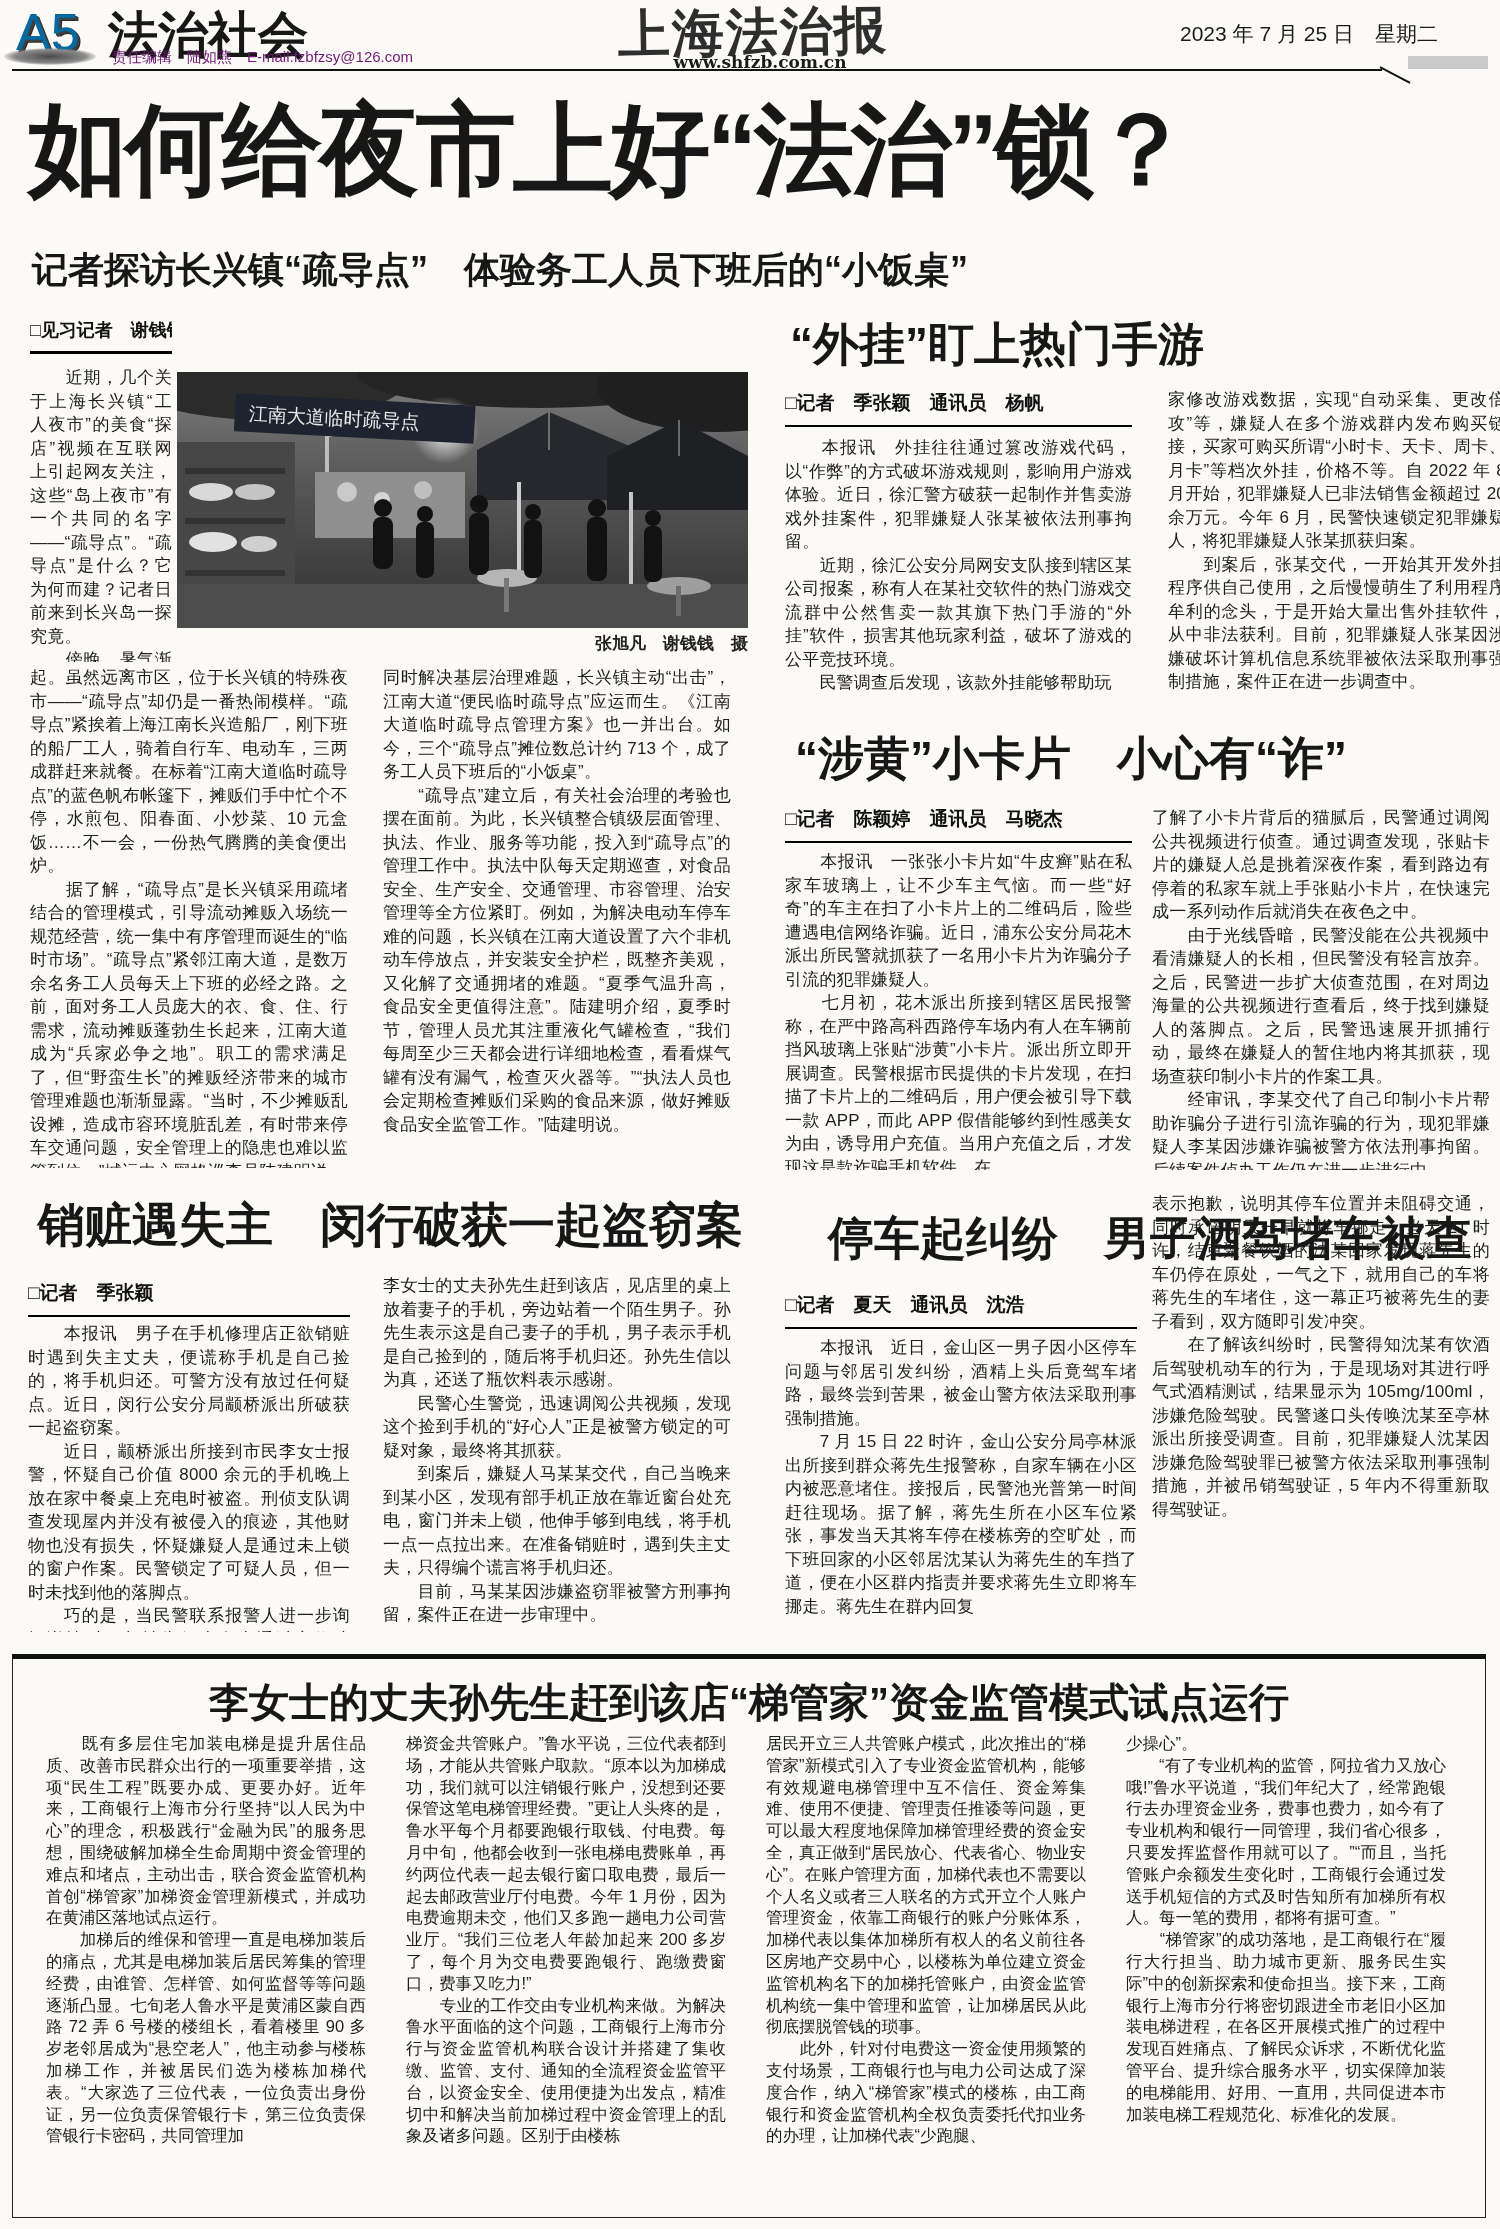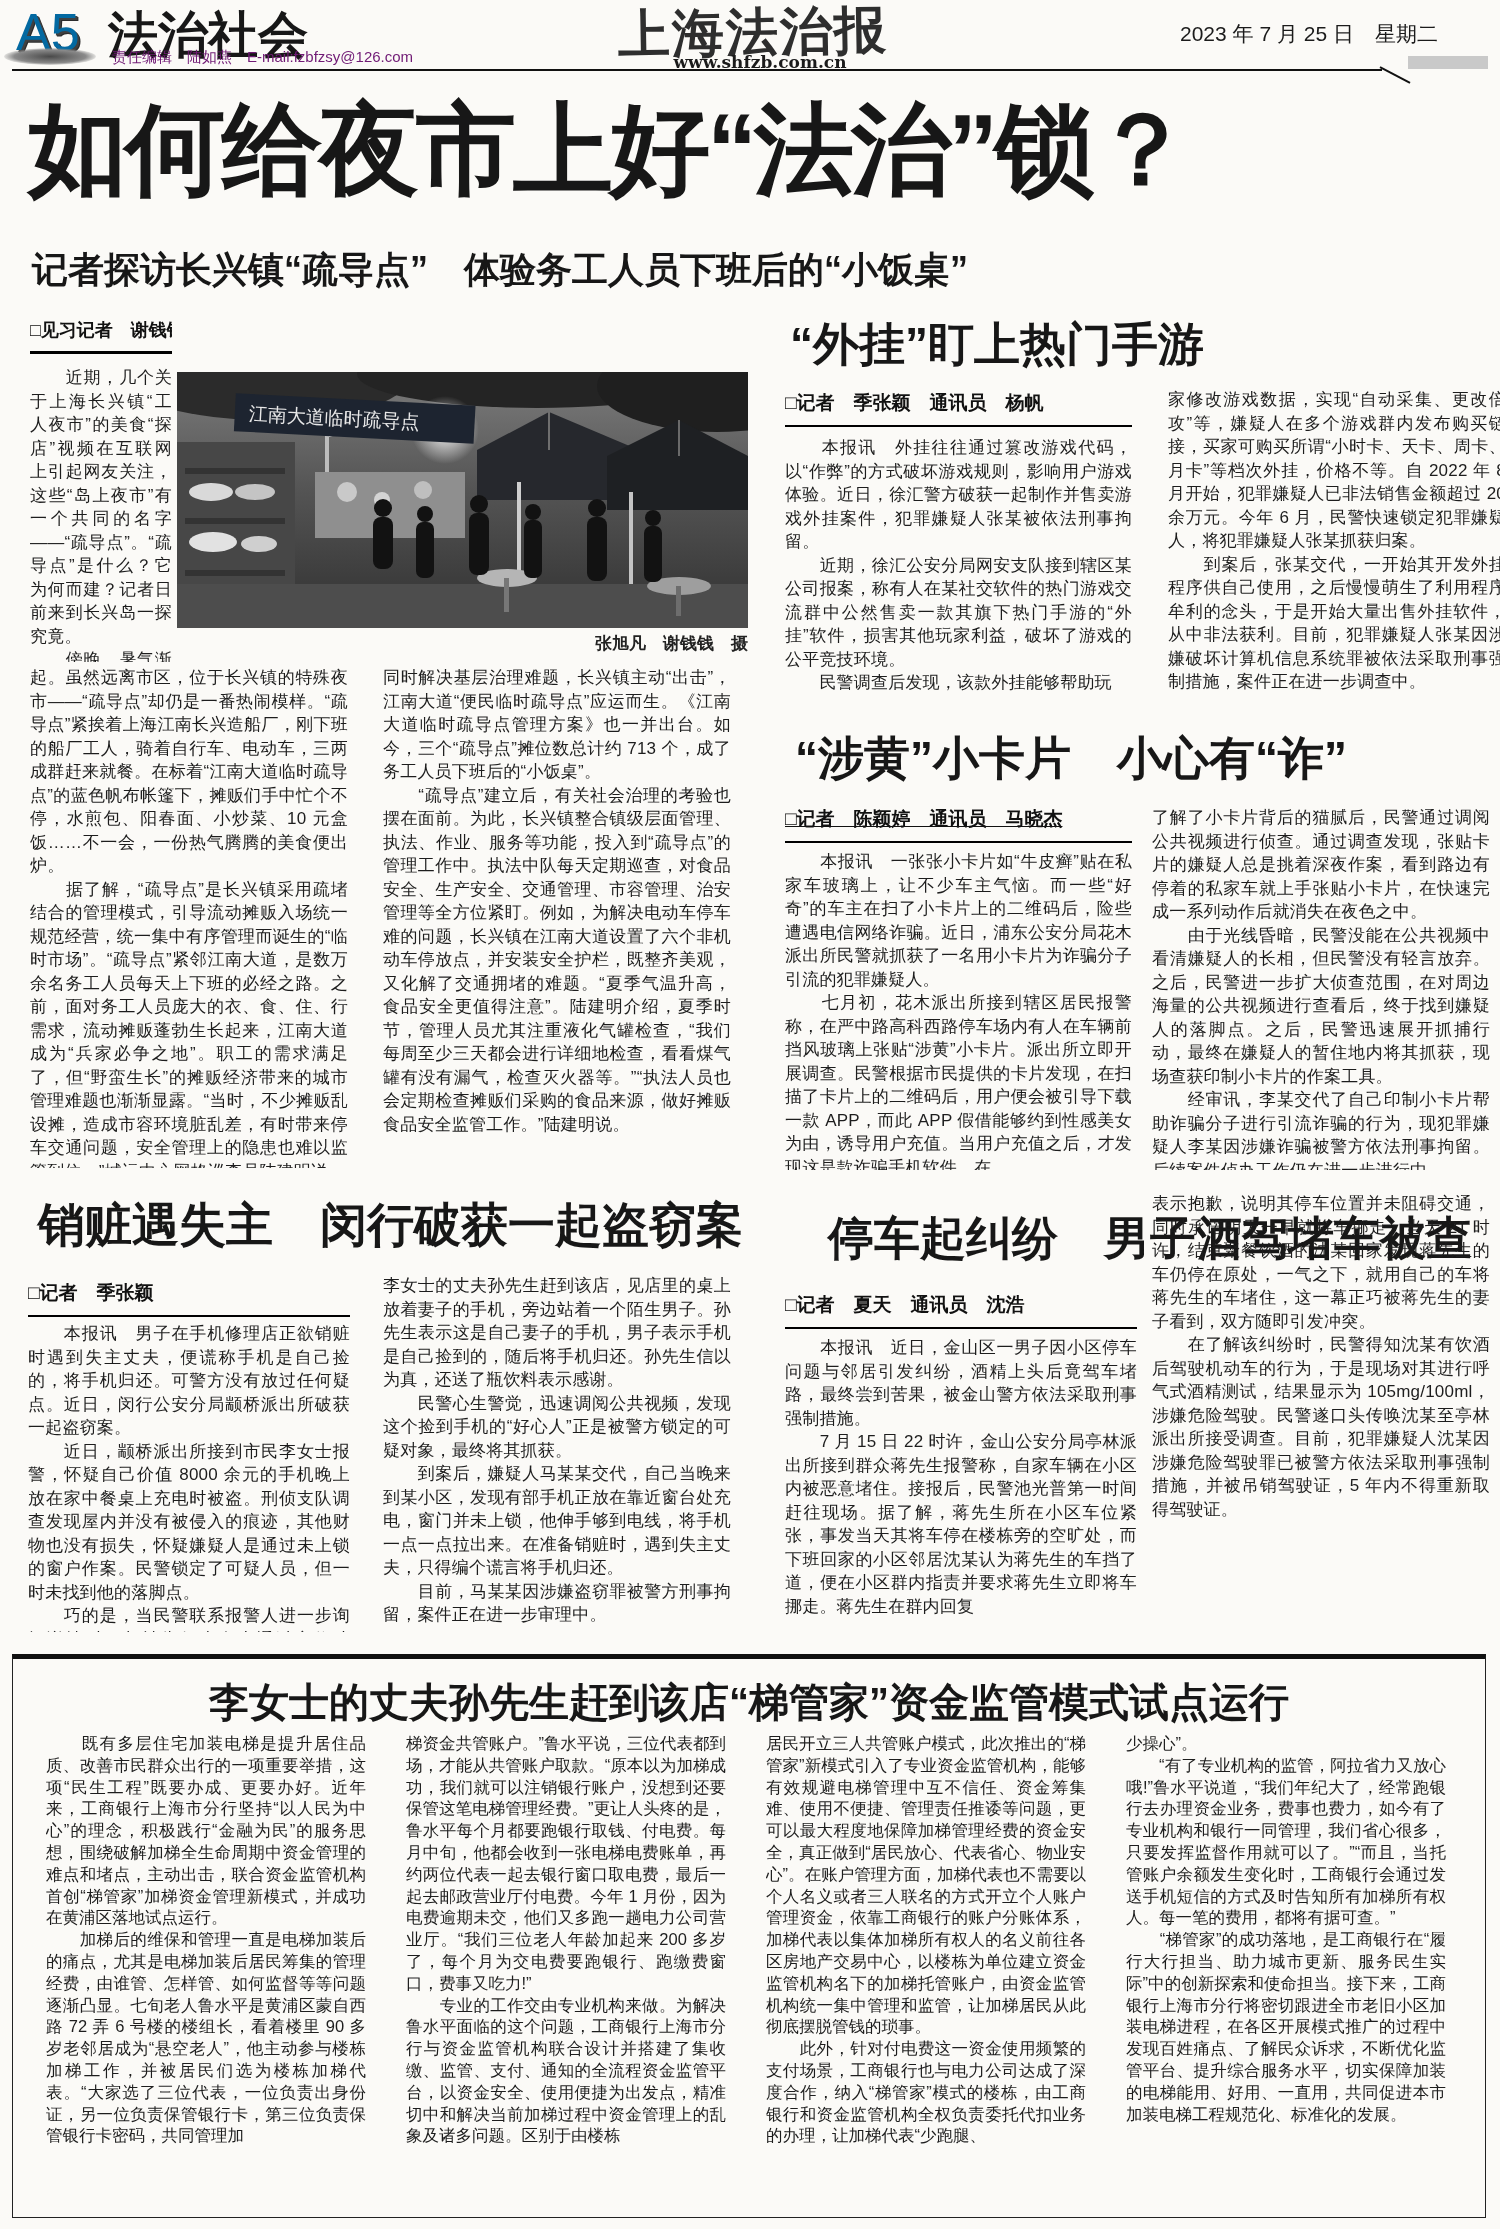--- a/index.html
+++ b/index.html
@@ -135,21 +135,21 @@
 
   <div class="abs headline2" style="left:790px;top:314px;width:520px;font-size:46px;">“外挂”盯上热门手游</div>
   <div class="abs byline" style="left:785px;top:390px;width:347px;border-bottom-width:2.5px;">□记者　季张颖　通讯员　杨帆</div>
   <div class="abs body-text" style="left:785px;top:436px;width:347px;height:288px;">　　本报讯　外挂往往通过篡改游戏代码，以“作弊”的方式破坏游戏规则，影响用户游戏体验。近日，徐汇警方破获一起制作并售卖游戏外挂案件，犯罪嫌疑人张某被依法刑事拘留。
 　　近期，徐汇公安分局网安支队接到辖区某公司报案，称有人在某社交软件的热门游戏交流群中公然售卖一款其旗下热门手游的“外挂”软件，损害其他玩家利益，破坏了游戏的公平竞技环境。
 　　民警调查后发现，该款外挂能够帮助玩</div>
   <div class="abs body-text" style="left:1152px;top:388px;width:338px;height:336px;margin-left:16px;">家修改游戏数据，实现“自动采集、更改倍攻”等，嫌疑人在多个游戏群内发布购买链接，买家可购买所谓“小时卡、天卡、周卡、月卡”等档次外挂，价格不等。自 2022 年 8 月开始，犯罪嫌疑人已非法销售金额超过 20 余万元。今年 6 月，民警快速锁定犯罪嫌疑人，将犯罪嫌疑人张某抓获归案。
 　　到案后，张某交代，一开始其开发外挂程序供自己使用，之后慢慢萌生了利用程序牟利的念头，于是开始大量出售外挂软件，从中非法获利。目前，犯罪嫌疑人张某因涉嫌破坏计算机信息系统罪被依法采取刑事强制措施，案件正在进一步调查中。</div>
 
   <div class="abs headline2" style="left:795px;top:728px;width:580px;font-size:46px;">“涉黄”小卡片　小心有“诈”</div>
-  <div class="abs byline" style="left:785px;top:806px;width:347px;border-bottom-width:2.5px;text-decoration:underline;">□记者　陈颖婷　通讯员　马晓杰</div>
+  <div class="abs byline" style="left:785px;top:806px;width:347px;border-bottom-width:2.5px;">□记者　陈颖婷　通讯员　马晓杰</div>
   <div class="abs body-text" style="left:785px;top:850px;width:347px;height:320px;">　　本报讯　一张张小卡片如“牛皮癣”贴在私家车玻璃上，让不少车主气恼。而一些“好奇”的车主在扫了小卡片上的二维码后，险些遭遇电信网络诈骗。近日，浦东公安分局花木派出所民警就抓获了一名用小卡片为诈骗分子引流的犯罪嫌疑人。
 　　七月初，花木派出所接到辖区居民报警称，在严中路高科西路停车场内有人在车辆前挡风玻璃上张贴“涉黄”小卡片。派出所立即开展调查。民警根据市民提供的卡片发现，在扫描了卡片上的二维码后，用户便会被引导下载一款 APP，而此 APP 假借能够约到性感美女为由，诱导用户充值。当用户充值之后，才发现这是款诈骗手机软件。在</div>
   <div class="abs body-text" style="left:1152px;top:806px;width:338px;height:364px;">了解了小卡片背后的猫腻后，民警通过调阅公共视频进行侦查。通过调查发现，张贴卡片的嫌疑人总是挑着深夜作案，看到路边有停着的私家车就上手张贴小卡片，在快速完成一系列动作后就消失在夜色之中。
 　　由于光线昏暗，民警没能在公共视频中看清嫌疑人的长相，但民警没有轻言放弃。之后，民警进一步扩大侦查范围，在对周边海量的公共视频进行查看后，终于找到嫌疑人的落脚点。之后，民警迅速展开抓捕行动，最终在嫌疑人的暂住地内将其抓获，现场查获印制小卡片的作案工具。
 　　经审讯，李某交代了自己印制小卡片帮助诈骗分子进行引流诈骗的行为，现犯罪嫌疑人李某因涉嫌诈骗被警方依法刑事拘留。后续案件侦办工作仍在进一步进行中。</div>
 
   <div class="abs headline2" style="left:38px;top:1194px;width:710px;font-size:47px;">销赃遇失主　闵行破获一起盗窃案</div>
   <div class="abs byline" style="left:28px;top:1280px;width:322px;border-bottom-width:2.5px;">□记者　季张颖</div>
   <div class="abs body-text" style="left:28px;top:1322px;width:322px;height:310px;">　　本报讯　男子在手机修理店正欲销赃时遇到失主丈夫，便谎称手机是自己捡的，将手机归还。可警方没有放过任何疑点。近日，闵行公安分局颛桥派出所破获一起盗窃案。
 　　近日，颛桥派出所接到市民李女士报警，怀疑自己价值 8000 余元的手机晚上放在家中餐桌上充电时被盗。刑侦支队调查发现屋内并没有被侵入的痕迹，其他财物也没有损失，怀疑嫌疑人是通过未上锁的窗户作案。民警锁定了可疑人员，但一时未找到他的落脚点。

